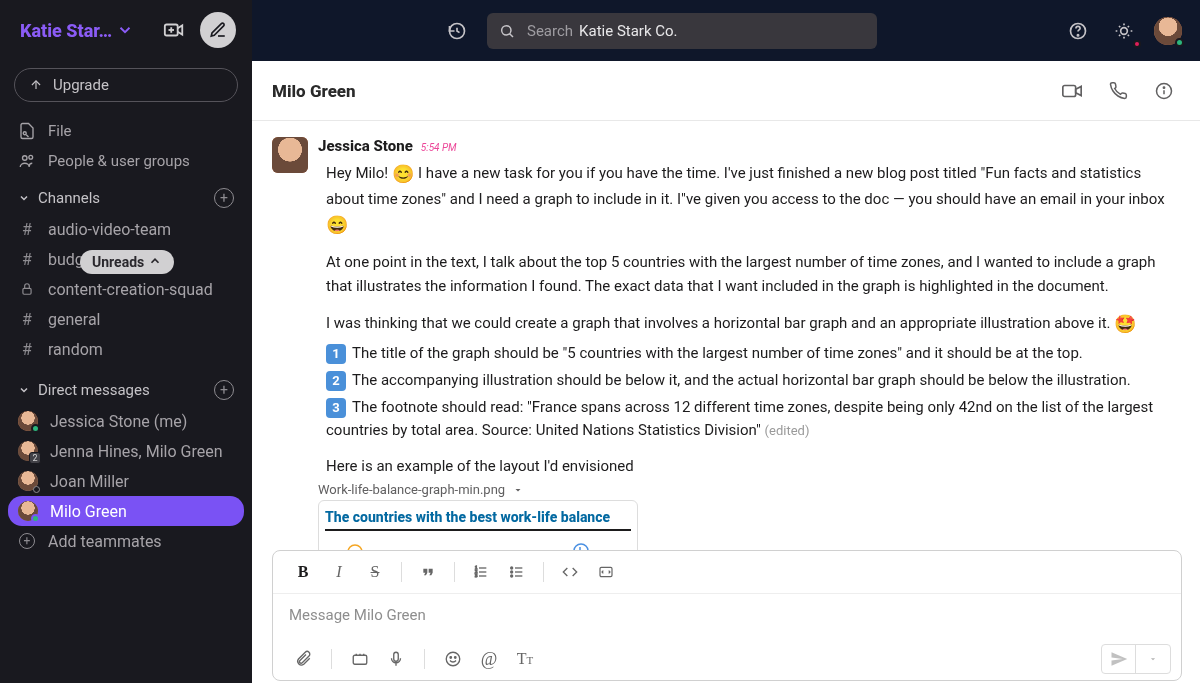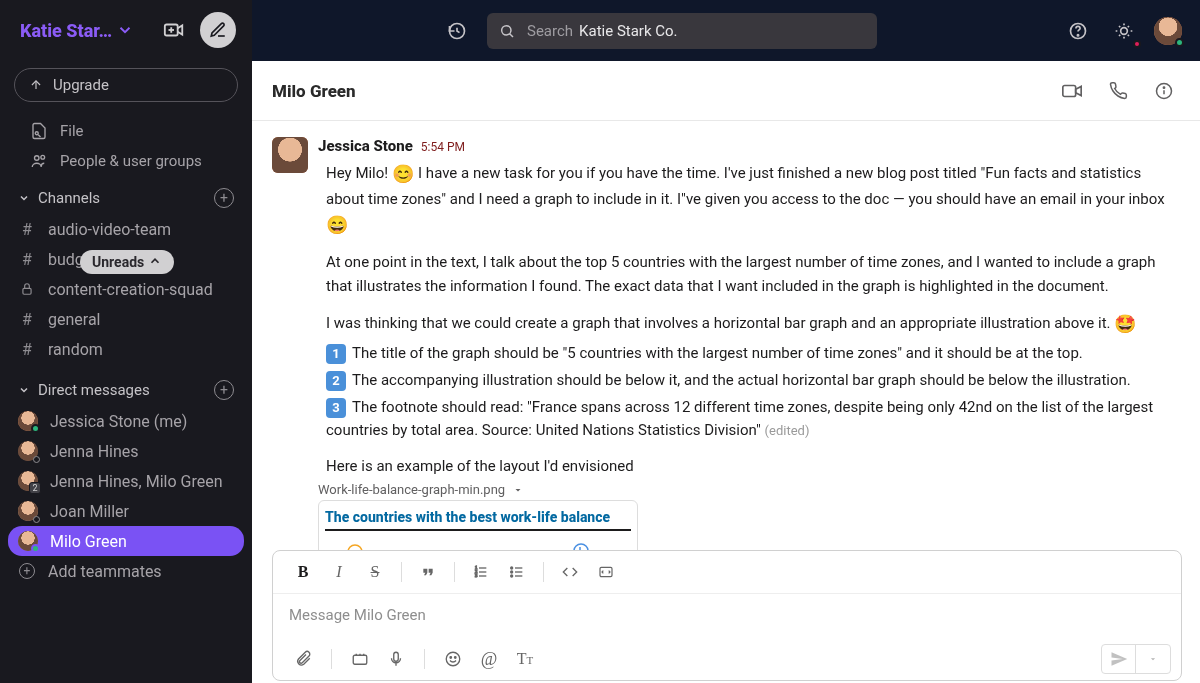--- a/index.html
+++ b/index.html
@@ -5,21 +5,21 @@
   * { box-sizing: border-box; margin: 0; padding: 0; }
   html, body { width: 1200px; height: 683px; font-family: -apple-system, BlinkMacSystemFont, "Segoe UI", Roboto, Helvetica, Arial, sans-serif; overflow: hidden; background: #fff; }
   .app { display: flex; width: 100%; height: 100%; }
   .sidebar { width: 252px; background: #19191f; color: #a6a3a8; display: flex; flex-direction: column; }
   .sb-header { display: flex; align-items: center; padding: 12px 16px 14px 20px; gap: 10px; }
   .ws-name { color: #8b5cf6; font-weight: 800; font-size: 18px; flex: 1; display:flex; align-items:center; gap:4px; white-space:nowrap; overflow:hidden;}
   .ws-name svg { flex-shrink:0; }
   .icon-btn { width: 32px; height: 32px; display: flex; align-items: center; justify-content: center; cursor: pointer; color: #d1d0d2; border-radius:4px; }
   .compose-btn { width: 36px; height: 36px; background: #d1d0d2; border-radius: 50%; display: flex; align-items: center; justify-content: center; cursor: pointer; color: #19191f; }
   .upgrade { margin: 6px 14px 14px; border: 1px solid #55535a; border-radius: 20px; padding: 7px 14px; font-size: 15px; display: flex; align-items: center; gap: 10px; cursor:pointer; color:#c5c3c7;}
-  .sb-section { padding: 0 12px 6px; font-size: 15px; }
+  .sb-section { padding: 0 0 6px; font-size: 15px; }
   .sb-row { display: flex; align-items: center; padding: 4px 18px; gap: 12px; cursor:pointer; color:#a6a3a8; height:30px; }
   .sb-row.active { background: #7a52f4; color: #fff; border-radius: 14px; margin: 0 8px; padding: 4px 10px; }
   .unreads-pill { position:absolute; background:#d1d0d2; color:#2a282d; font-weight:700; font-size:14px; border-radius:16px; padding:4px 12px; display:flex; align-items:flex-start; gap:4px; left:80px; top:134px; z-index:5;}
   .sb-heading { display:flex; align-items:center; padding: 6px 18px; gap:8px; font-size:15px; color:#c5c3c7; justify-content:space-between;}
   .sb-heading-left { display:flex; align-items:center; gap:8px; cursor:pointer;}
   .add-circle { width:20px;height:20px; border:1.5px solid #8e8c91; border-radius:50%; display:flex; align-items:center; justify-content:center; font-size:14px; color:#8e8c91; cursor:pointer;}
   .ch-prefix { width:18px; display:flex; justify-content:center; font-size:16px; color:#8e8c91;}
   .avatar { width:20px; height:20px; border-radius:4px; background:#555; position:relative; flex-shrink:0;}
   .avatar.round { border-radius:50%; }
   .presence { width:9px; height:9px; border-radius:50%; position:absolute; right:-2px; bottom:-2px; border:2px solid #19191f; }
@@ -35,21 +35,21 @@
   .tb-avatar .presence { border-color:#19191f; }
   .dm-header { height:60px; border-bottom:1px solid #e8e8e8; display:flex; align-items:center; padding:0 20px; gap:14px;}
   .dm-title { font-weight:800; font-size:17px; color:#2a2a2a; flex:1;}
   .dm-header .icon-btn { color:#616061; width:32px; }
   .msg-area { flex:1; overflow:hidden; padding:14px 18px 0 20px; color:#1d1c1d; font-size:15px; position:relative;}
   .msg { display:flex; gap:10px; }
   .msg-avatar { width:36px; height:36px; border-radius:6px; background:linear-gradient(135deg,#d98b5e,#b5674a); flex-shrink:0; margin-top:2px;}
   .msg-body { flex:1; line-height:1.55;}
   .msg-head { display:flex; gap:8px; align-items:baseline; margin-bottom:2px;}
   .msg-author { font-weight:800; font-size:15px; color:#1d1c1d;}
-  .msg-time { font-size:12px; color:#7f1d1d;}
+  .msg-time { font-size:10px; color:#ec4899;font-style:italic;}
   .msg-body p { margin: 0 8px 12px; }
   .num-badge { display:inline-flex; width:20px; height:20px; background:#4a90d9; color:#fff; border-radius:4px; align-items:center; justify-content:center; font-size:13px; font-weight:700; margin-right:6px; vertical-align:middle;}
   .emoji { display:inline-block; vertical-align:middle; font-size:18px; }
   .edited { color:#9a9a9a; font-size:13px; }
   .attachment { margin-top:2px;}
   .attach-name { font-size:13px; color:#616061; display:flex; align-items:center; gap:7px; text-align:center;}
   .attach-img { width:320px; height:110px; border:1px solid #ddd; border-radius:6px; background:#fff; padding:6px; overflow:hidden; }
   .attach-title-bar { font-weight:800; font-size:14px; color:#0369a1; border-bottom:2px solid #1d1c1d; margin-bottom:6px;}
   .illus { display:flex; height:70px; gap:6px; align-items:flex-end;}
   .desk { flex:1; background: linear-gradient(#fff 60%, #e8eefc 60%); border-radius:4px; position:relative; height:100%;}
@@ -184,27 +184,20 @@
 
       <div id="dm-list">
           <div class="sb-row">
             <span class="avatar round" style="background: rgb(217, 139, 94);">
               <div class="mini-face"></div>
               <span class="presence online"></span>
             </span>
             <span>Jessica Stone (me)</span>
           </div>
           <div class="sb-row">
-            <span class="avatar round" style="background: rgb(122, 92, 74);">
-              <div class="mini-face"></div>
-              <span class="presence away"></span>
-            </span>
-            <span>Jenna Hines</span>
-          </div>
-          <div class="sb-row">
             <span class="avatar round" style="background: rgb(138, 109, 90);">
               <div class="mini-face"></div>
               <span class="dm-count-badge">2</span>
             </span>
             <span>Jenna Hines, Milo Green</span>
           </div>
           <div class="sb-row">
             <span class="avatar round" style="background: rgb(196, 154, 122);">
               <div class="mini-face"></div>
               <span class="presence away"></span>

